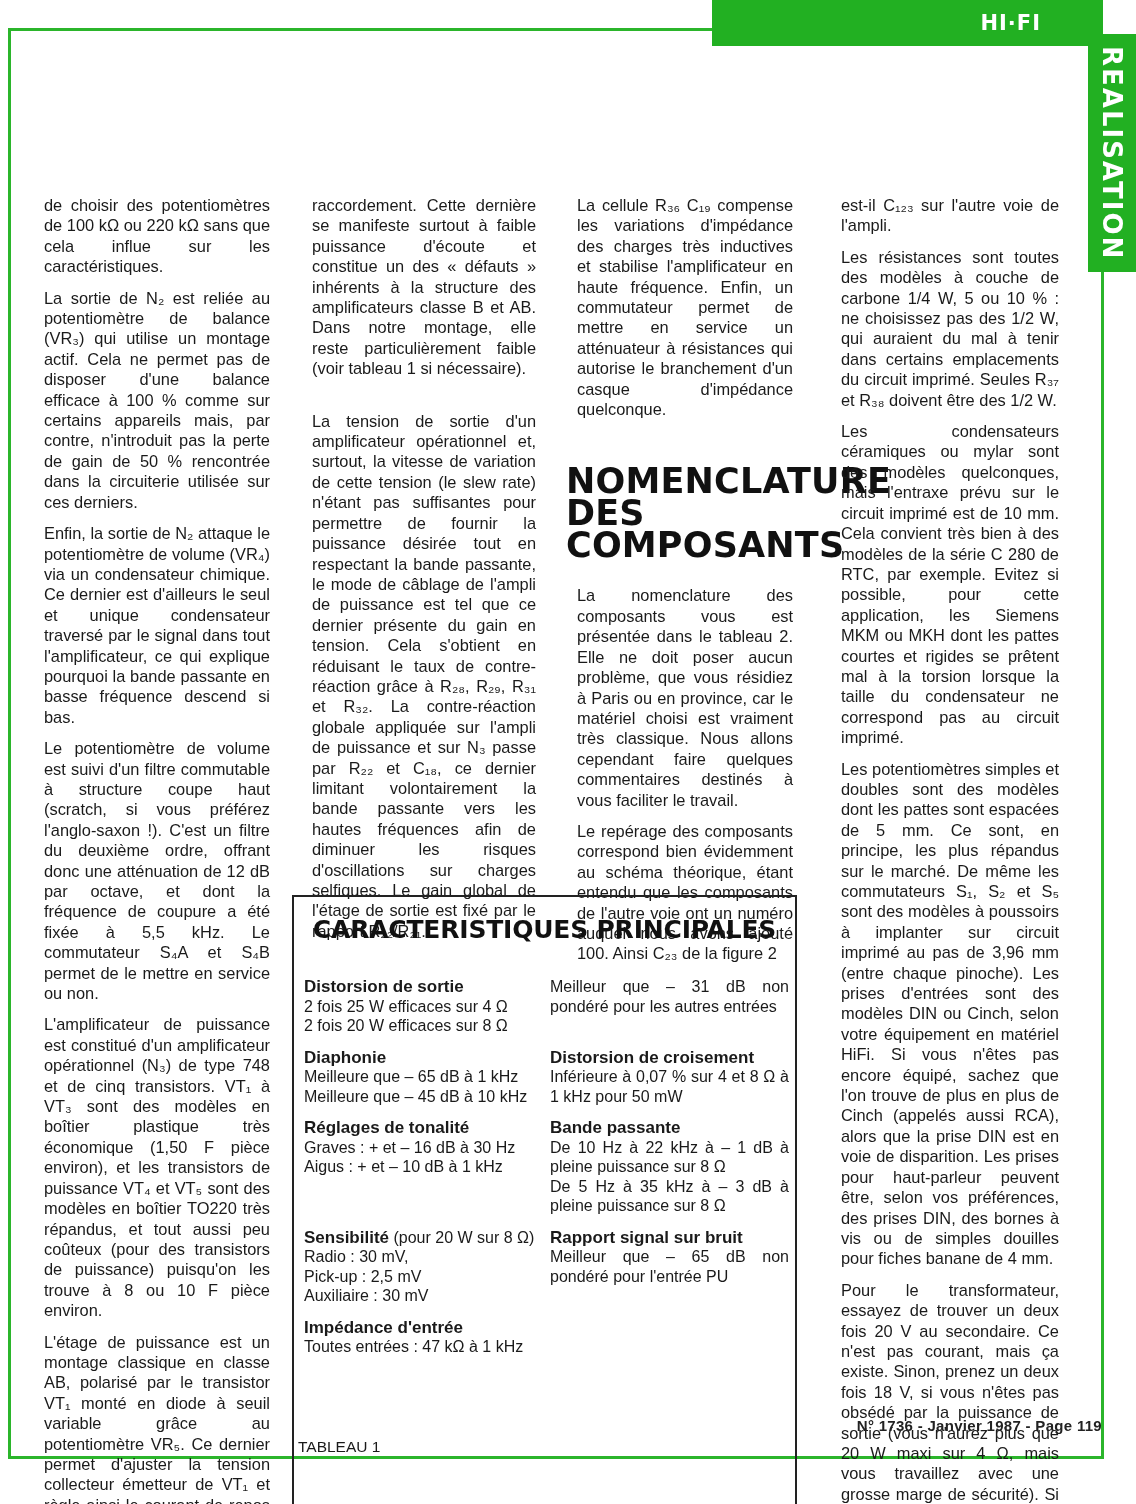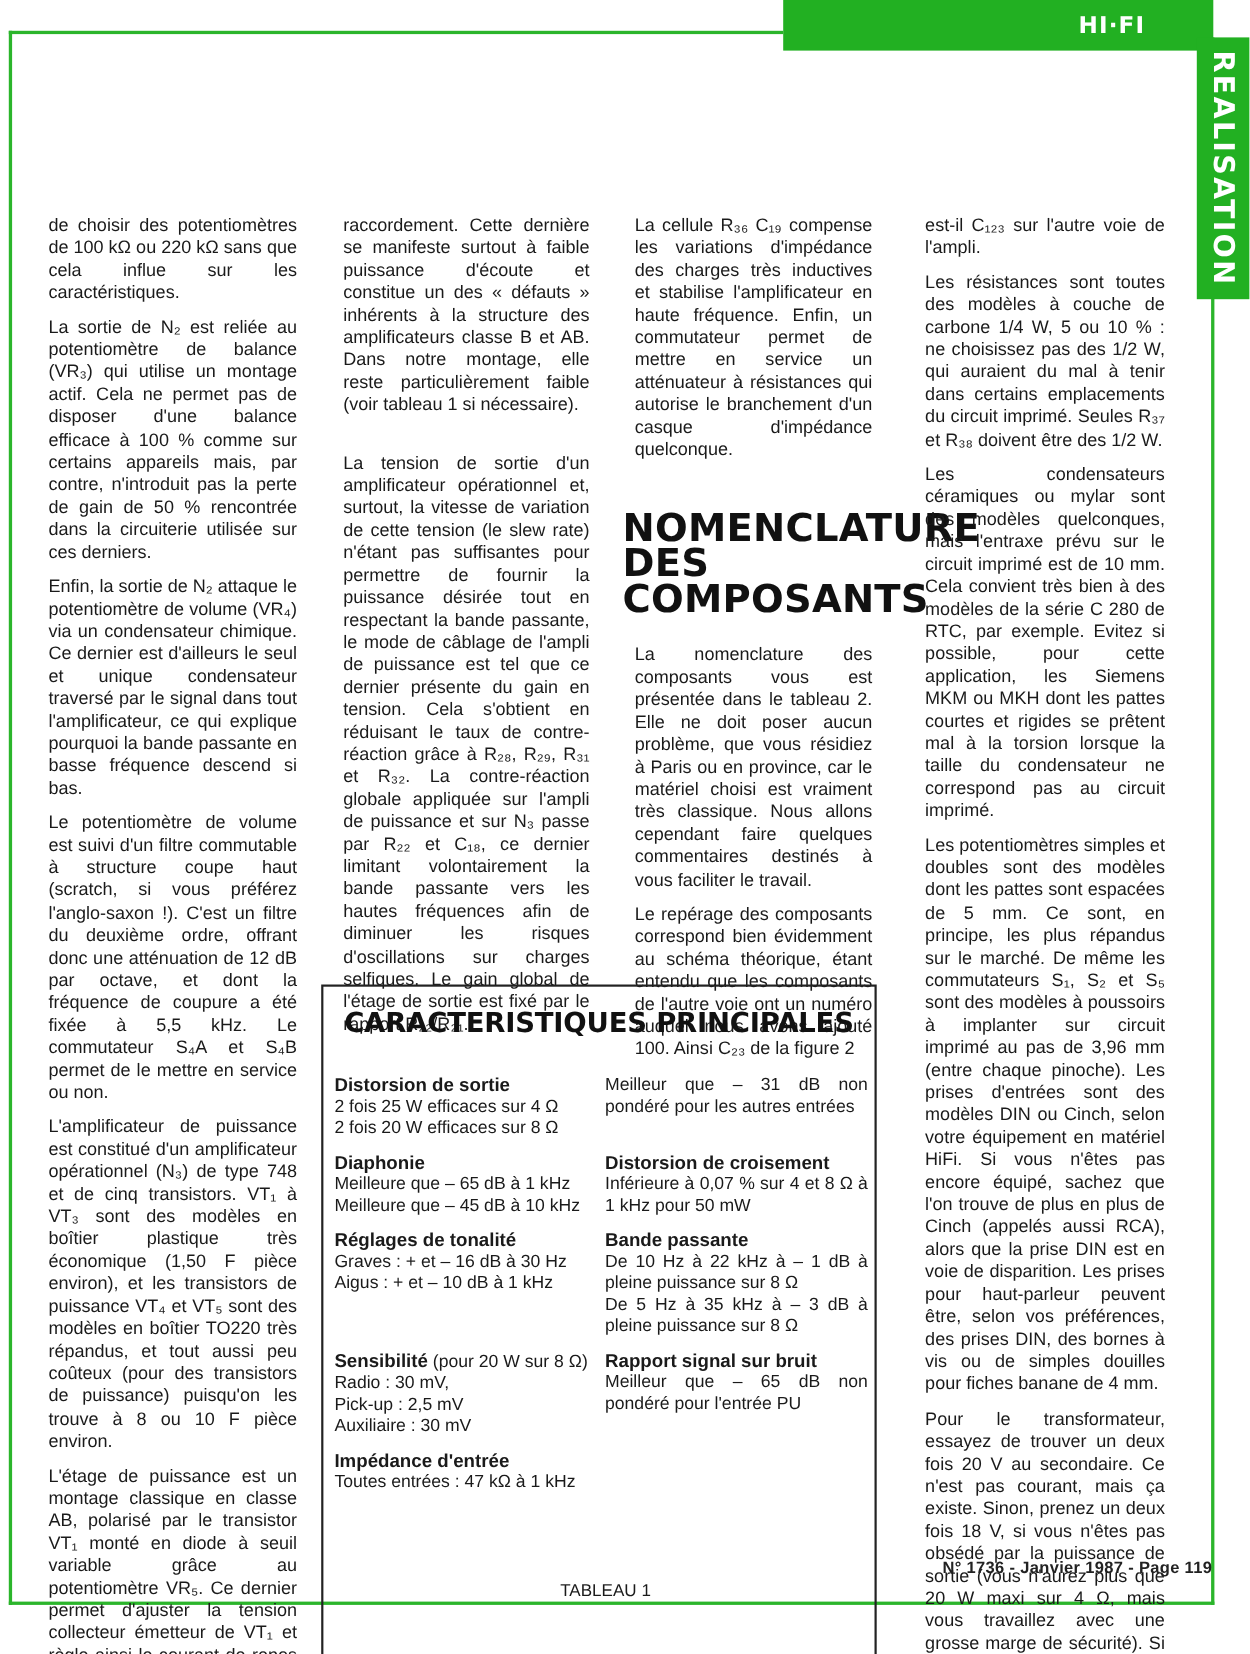--- a/index.html
+++ b/index.html
@@ -33,21 +33,21 @@
   .section-heading div { font-weight: bold; }
 
   
   .tbox { position: absolute; left: 292px; top: 895px; width: 505px; height: 644px; border: 2px solid #222; box-sizing: border-box; }
   .tbox-title { position: absolute; left: 0; right: 0; top: 18px; text-align: center; font-family: "DejaVu Sans", sans-serif;
                 font-weight: bold; font-size: 25px; letter-spacing: -0.2px; color: #111; }
   .tgrid { position: absolute; left: 10px; top: 80px; width: 485px; display: grid; grid-template-columns: 246px 239px;
            font-size: 16px; line-height: 19.5px; }
   .tcell { margin-bottom: 12px; }
   .tcell .h { font-weight: bold; font-size: 17px; }
-  .tcaption { position: absolute; left: 298px; width: 505px; top: 1438px; text-align: center; font-size: 15.5px; }
+  .tcaption { position: absolute; left: 298px; width: 505px; top: 1438px; text-align: left; font-size: 15.5px; }
 
   .footer { position: absolute; right: 34px; top: 1417px; font-size: 15px; font-weight: bold; color: #222; letter-spacing: 0.3px; }
 </style>
 </head>
 <body>
 
 <div class="frame-top2"></div>
 <div class="frame-left"></div>
 <div class="frame-bottom"></div>
 <div class="frame-right"></div>

